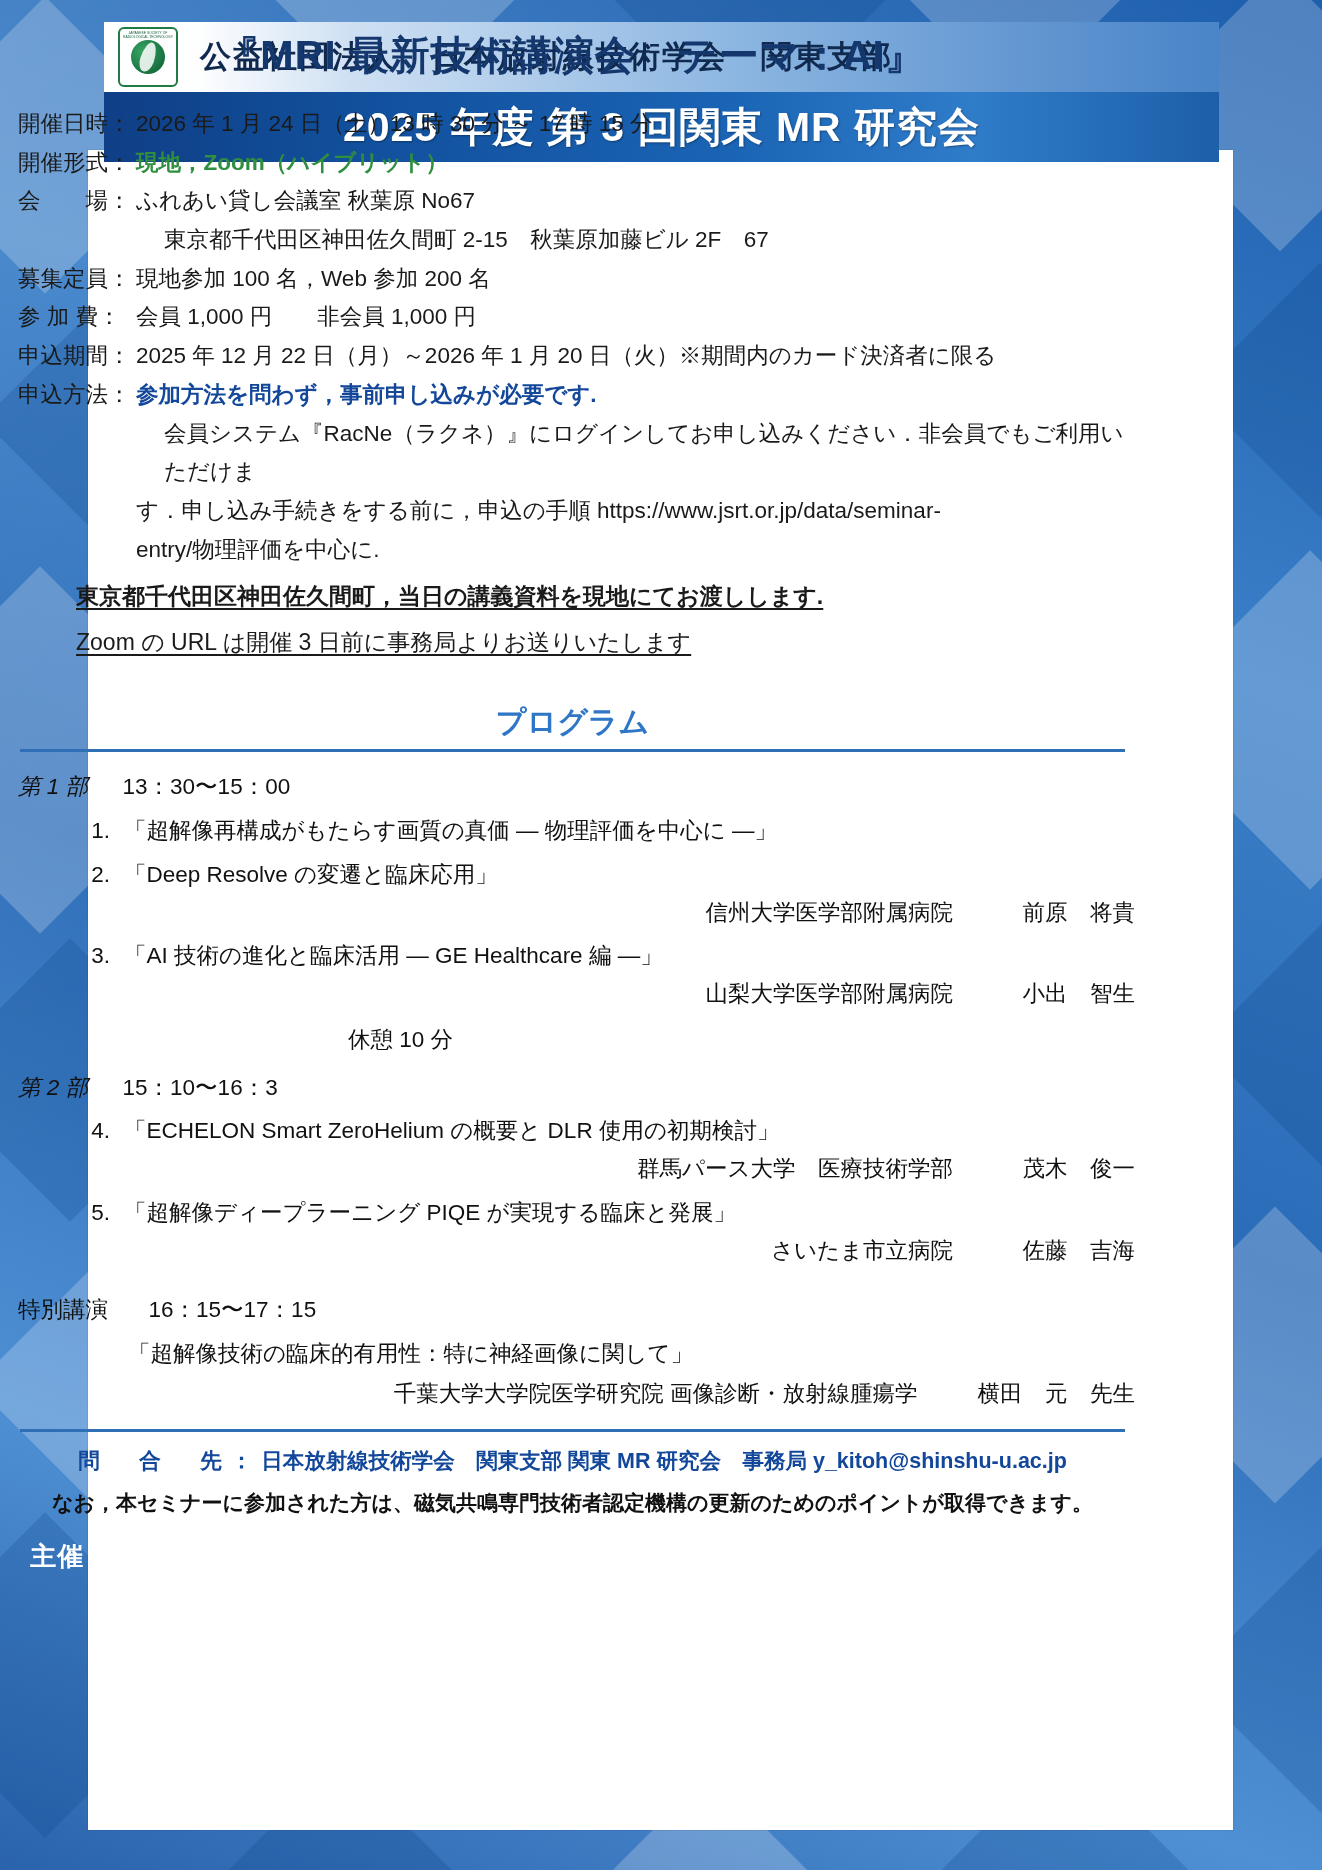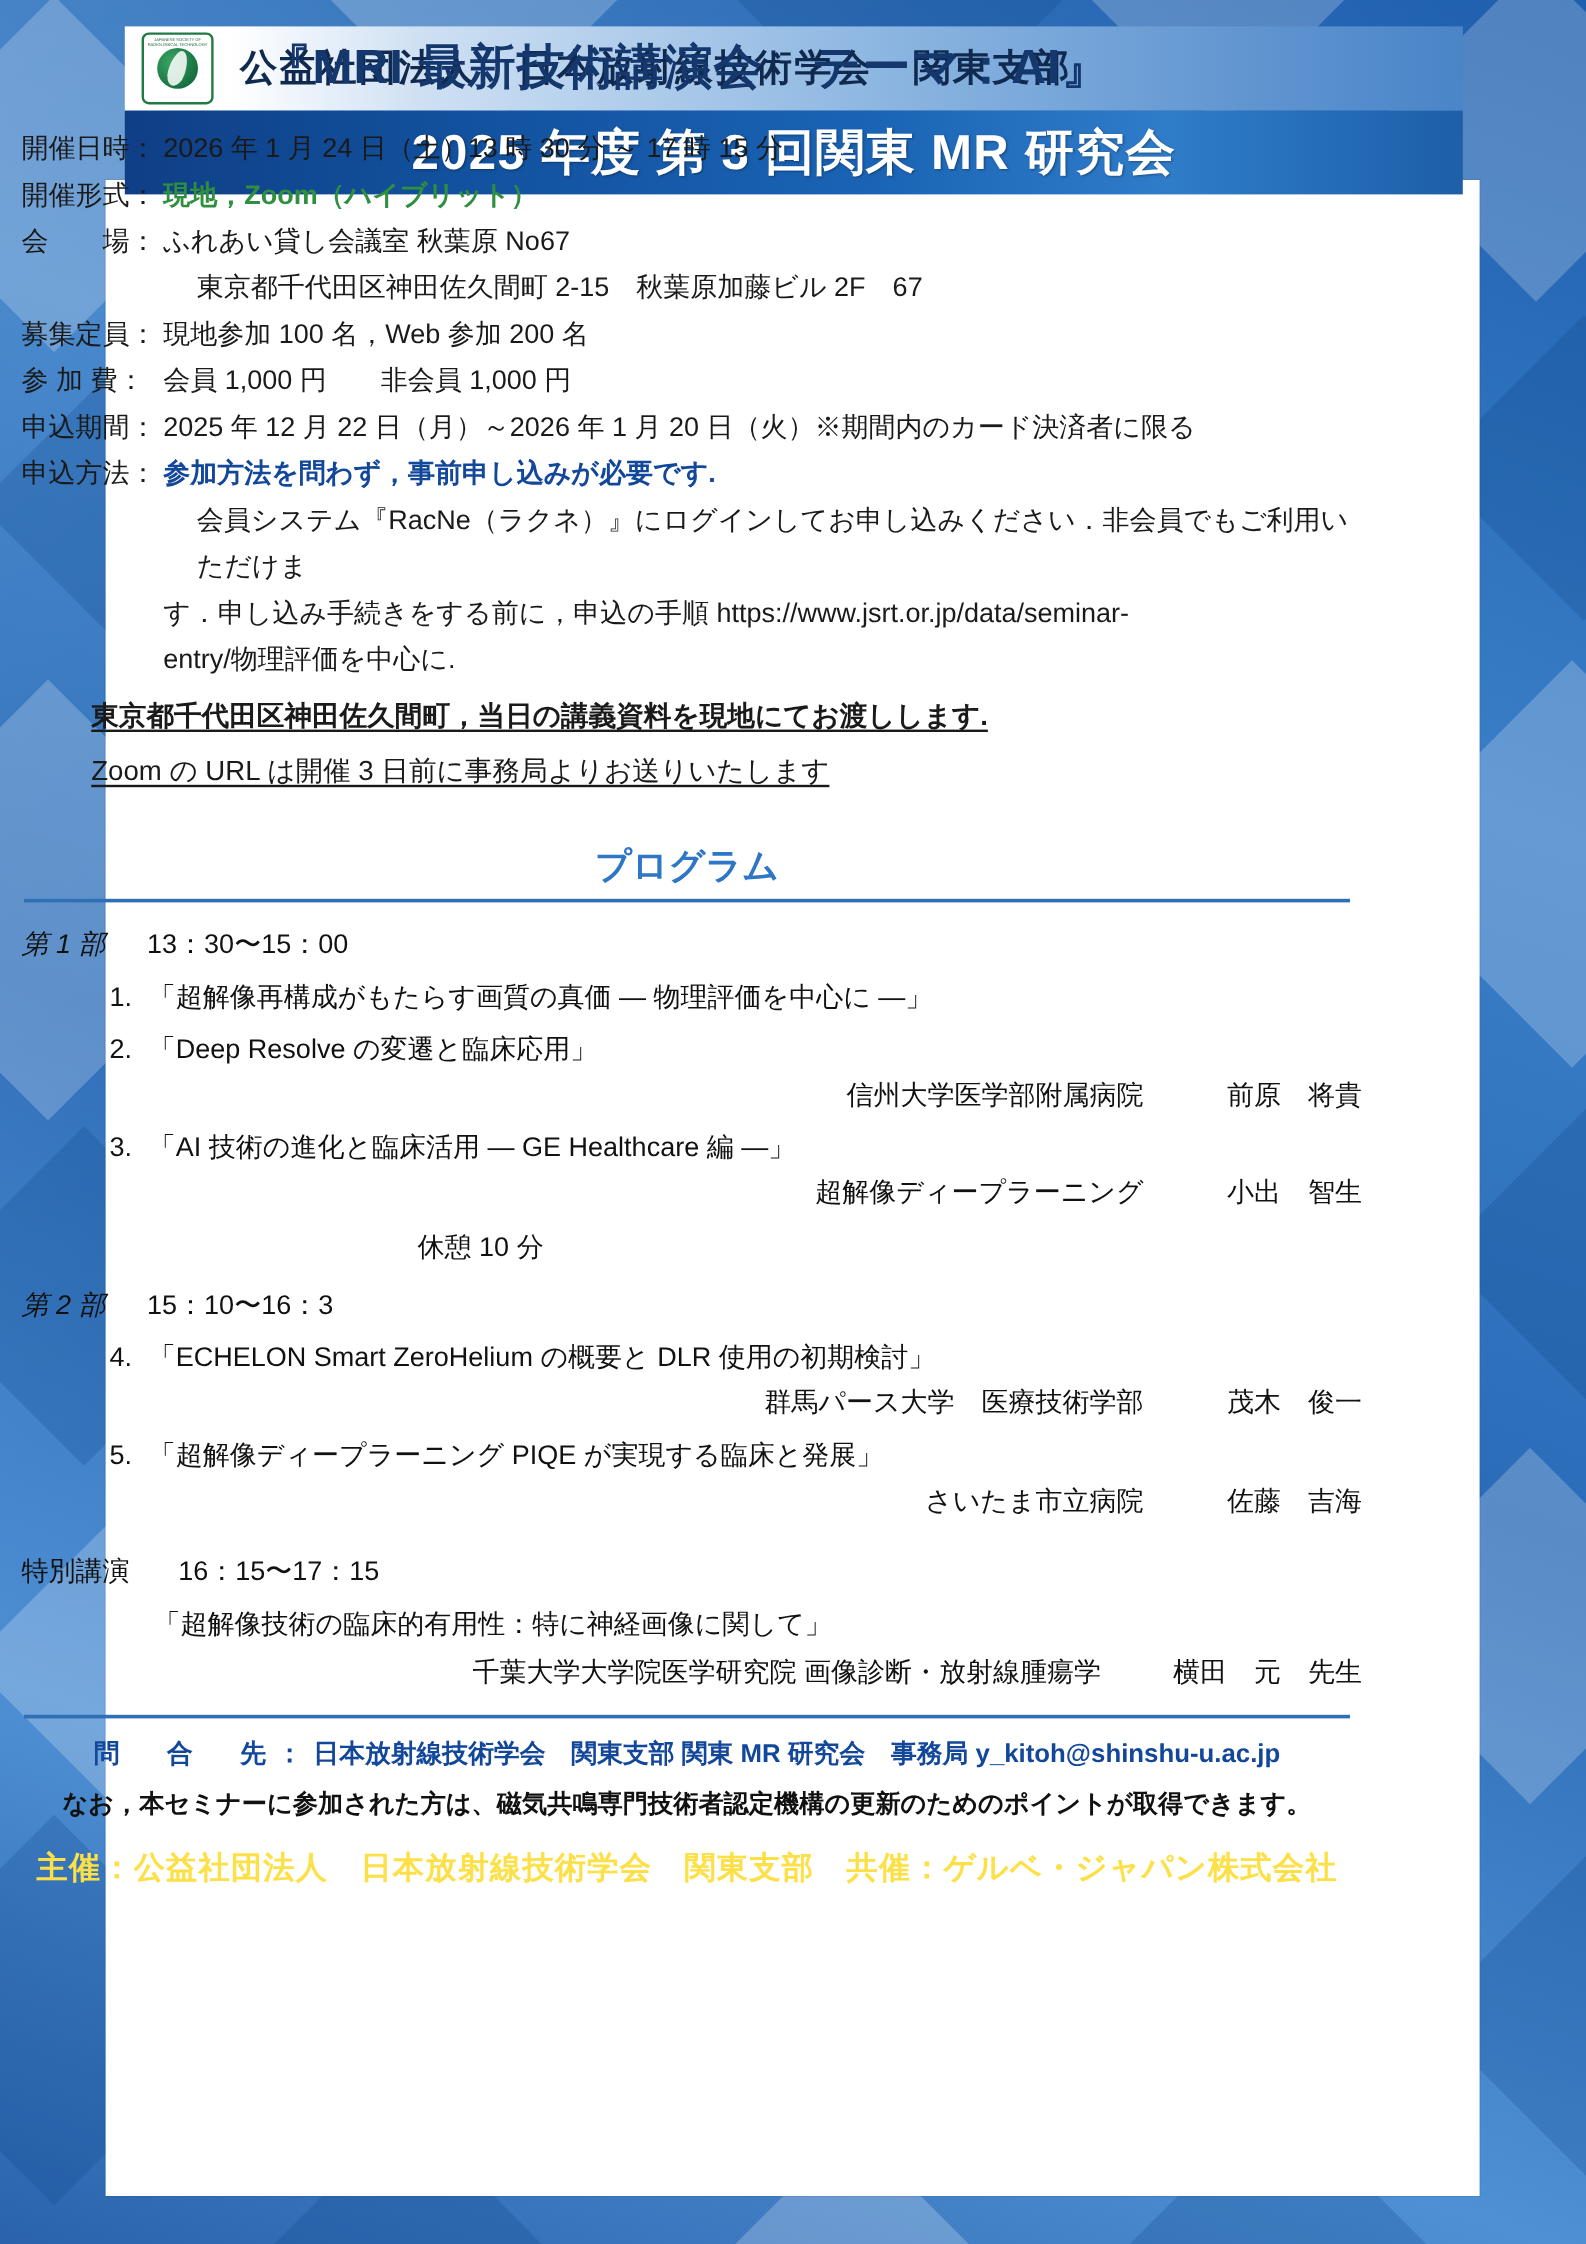--- a/index.html
+++ b/index.html
@@ -241,21 +241,21 @@
     text-align: center;
     font-size: 21px;
     font-weight: bold;
     color: #111;
   }
   .hosts {
     margin-top: 22px;
     text-align: center;
     font-size: 26px;
     font-weight: bold;
-    color: #fde047;
+    color: #ffffff;
     letter-spacing: 1px;
   }
 </style>
 </head>
 <body>
 
 <div class="bg">
   <div class="sq" style="left:-60px;  top:40px;   width:210px; height:210px;"></div>
   <div class="dk" style="left:20px;   top:330px;  width:180px; height:180px;"></div>
   <div class="sq" style="left:-90px;  top:620px;  width:260px; height:260px;"></div>
@@ -357,21 +357,21 @@
     <div class="speaker">
       <div class="aff">信州大学医学部附属病院</div>
       <div class="nm">前原　将貴</div>
     </div>
 
     <div class="item">
       <div class="num">3.</div>
       <div class="ttl">「AI 技術の進化と臨床活用 ― GE Healthcare 編 ―」</div>
     </div>
     <div class="speaker">
-      <div class="aff">超解像ディープラーニング</div>
+      <div class="aff">山梨大学医学部附属病院</div>
       <div class="nm">小出　智生</div>
     </div>
 
     <div class="break">休憩 10 分</div>
 
     <div class="part-head" style="margin-top:14px;">
       <span class="pname">第 2 部</span>
       <span style="display:inline-block;width:22px;"></span>
       <span>15：10〜16：3</span>
     </div>

